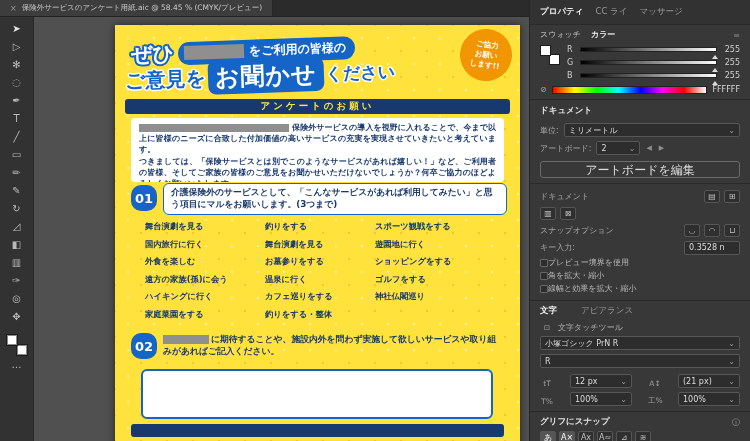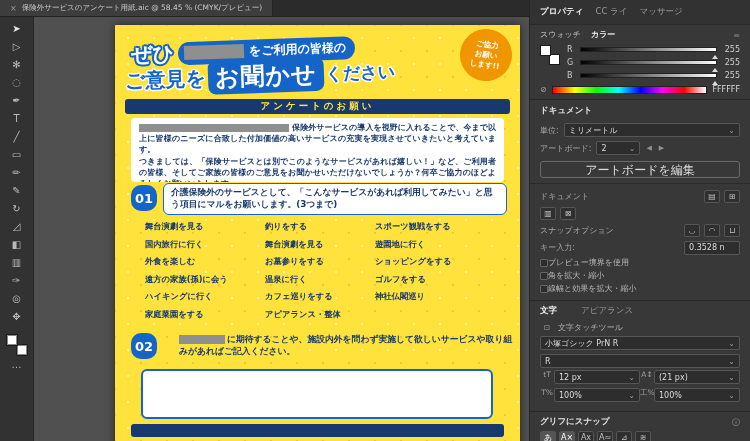--- a/index.html
+++ b/index.html
@@ -74,21 +74,21 @@
     color:#fff; font-size:13px; font-weight:900; display:flex; align-items:center;
     justify-content:center; }
   .q1num { left:16px; top:160px; }
   .q1box { position:absolute; left:48px; top:158px; width:344px; background:#fff;
     border:1.5px solid #1565c8; border-radius:6px; padding:3px 7px; font-size:8.8px;
     font-weight:700; color:#18396e; line-height:1.35; }
   .optgrid { position:absolute; left:30px; top:196px; width:358px; display:grid;
     grid-template-columns:120px 110px 128px; grid-auto-rows:17.5px; }
   .optgrid span { font-size:8.3px; font-weight:600; color:#18396e; white-space:nowrap; }
   .q2num { left:16px; top:308px; }
-  .q2text { position:absolute; left:64px; top:308px; width:341px; font-size:8.8px;
+  .q2text { position:absolute; left:48px; top:308px; width:341px; font-size:8.8px;
     font-weight:700; color:#18396e; line-height:1.4; }
   .inputbox { position:absolute; left:26px; top:344px; width:352px; height:50px; background:#fff;
     border:2px solid #1565c8; border-radius:6px; }
   .bottombar { position:absolute; left:16px; top:399px; width:373px; height:13px;
     background:#18396e; border-radius:3px; }
 
   
   #dock { position:absolute; left:529px; top:0; width:221px; height:441px; background:#383838;
     border-left:1px solid #252525; color:#c9c9c9; font-size:8px; }
   .dock-tabs { height:14px; background:#323232; display:flex; align-items:center; gap:12px;
@@ -134,21 +134,21 @@
   .ibtn { width:16px; height:13px; background:#2f2f2f; border:1px solid #555; border-radius:2px;
     color:#c3c3c3; font-size:8px; display:flex; align-items:center; justify-content:center;
     cursor:pointer; }
   .ibtn.on { background:#555; color:#fff; }
   .chk { display:flex; align-items:center; height:13px; color:#b8b8b8; cursor:pointer; }
   .chk .box { width:8px; height:8px; background:#2d2d2d; border:1px solid #666; border-radius:1px; }
   .char-head { display:flex; gap:24px; margin-bottom:3px; }
   .char-head .t1 { color:#f0f0f0; font-weight:700; font-size:8.5px; }
   .char-head .t2 { color:#9a9a9a; font-size:8.5px; }
   .touch-row { display:flex; align-items:center; gap:4px; height:14px; color:#b5b5b5; cursor:pointer; }
-  .pair-row { display:flex; align-items:flex-start; gap:0; height:18px; }
+  .pair-row { display:flex; align-items:flex-end; gap:16px; height:18px; }
   .micon { color:#9f9f9f; font-size:7.5px; width:14px; text-align:center; }
   .glyph-head { display:flex; align-items:center; }
   .glyph-head .info { margin-left:auto; color:#9a9a9a; }
   .glyph-icons { display:flex; gap:3px; margin-top:3px; }
 </style>
 </head>
 <body>
 
 <div id="app">
 
@@ -261,21 +261,21 @@
         <span>外食を楽しむ</span>
         <span>お墓参りをする</span>
         <span>ショッピングをする</span>
         <span>遠方の家族(孫)に会う</span>
         <span>温泉に行く</span>
         <span>ゴルフをする</span>
         <span>ハイキングに行く</span>
         <span>カフェ巡りをする</span>
         <span>神社仏閣巡り</span>
         <span>家庭菜園をする</span>
-        <span>アピアランス・整体</span>
+        <span>釣りをする・整体</span>
       </div>
 
       <div class="qnum q2num">02</div>
       <div class="q2text"><span class="redact q2"></span><span>に期待することや、施設内外を問わず実施して欲しいサービスや取り組みがあればご記入ください。</span></div>
 
       <div class="inputbox"></div>
       <div class="bottombar"></div>
     </div>
   </div>
 

